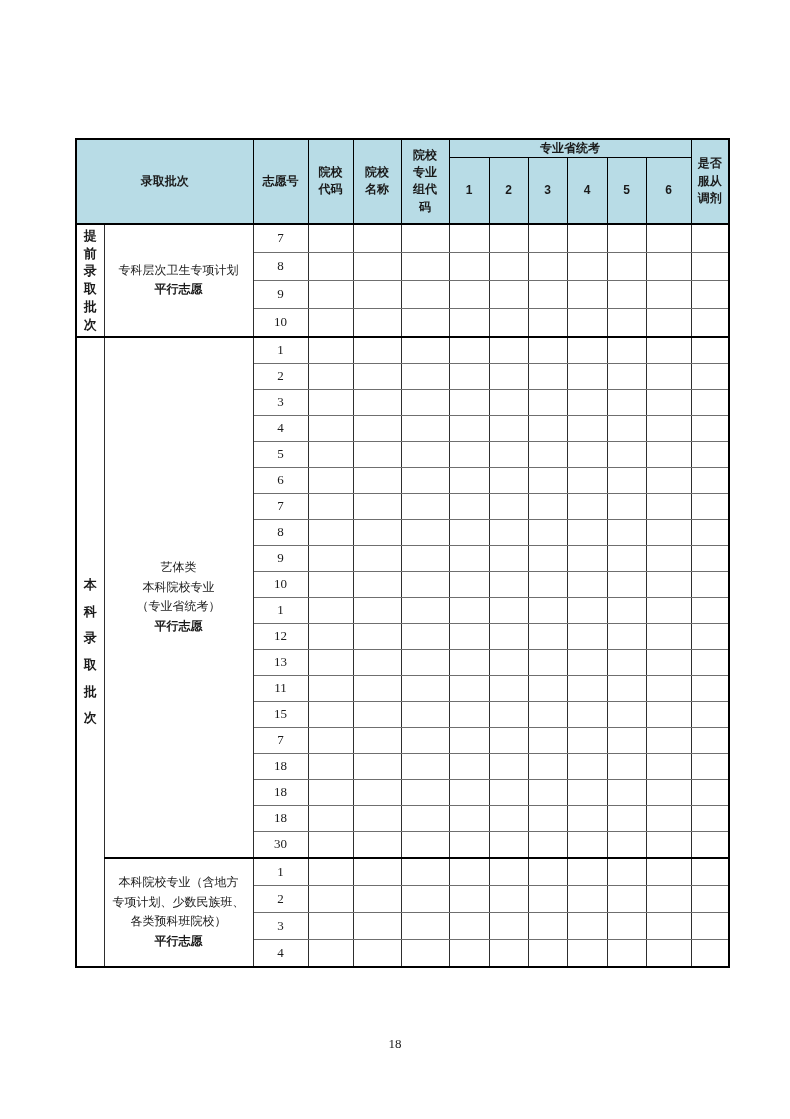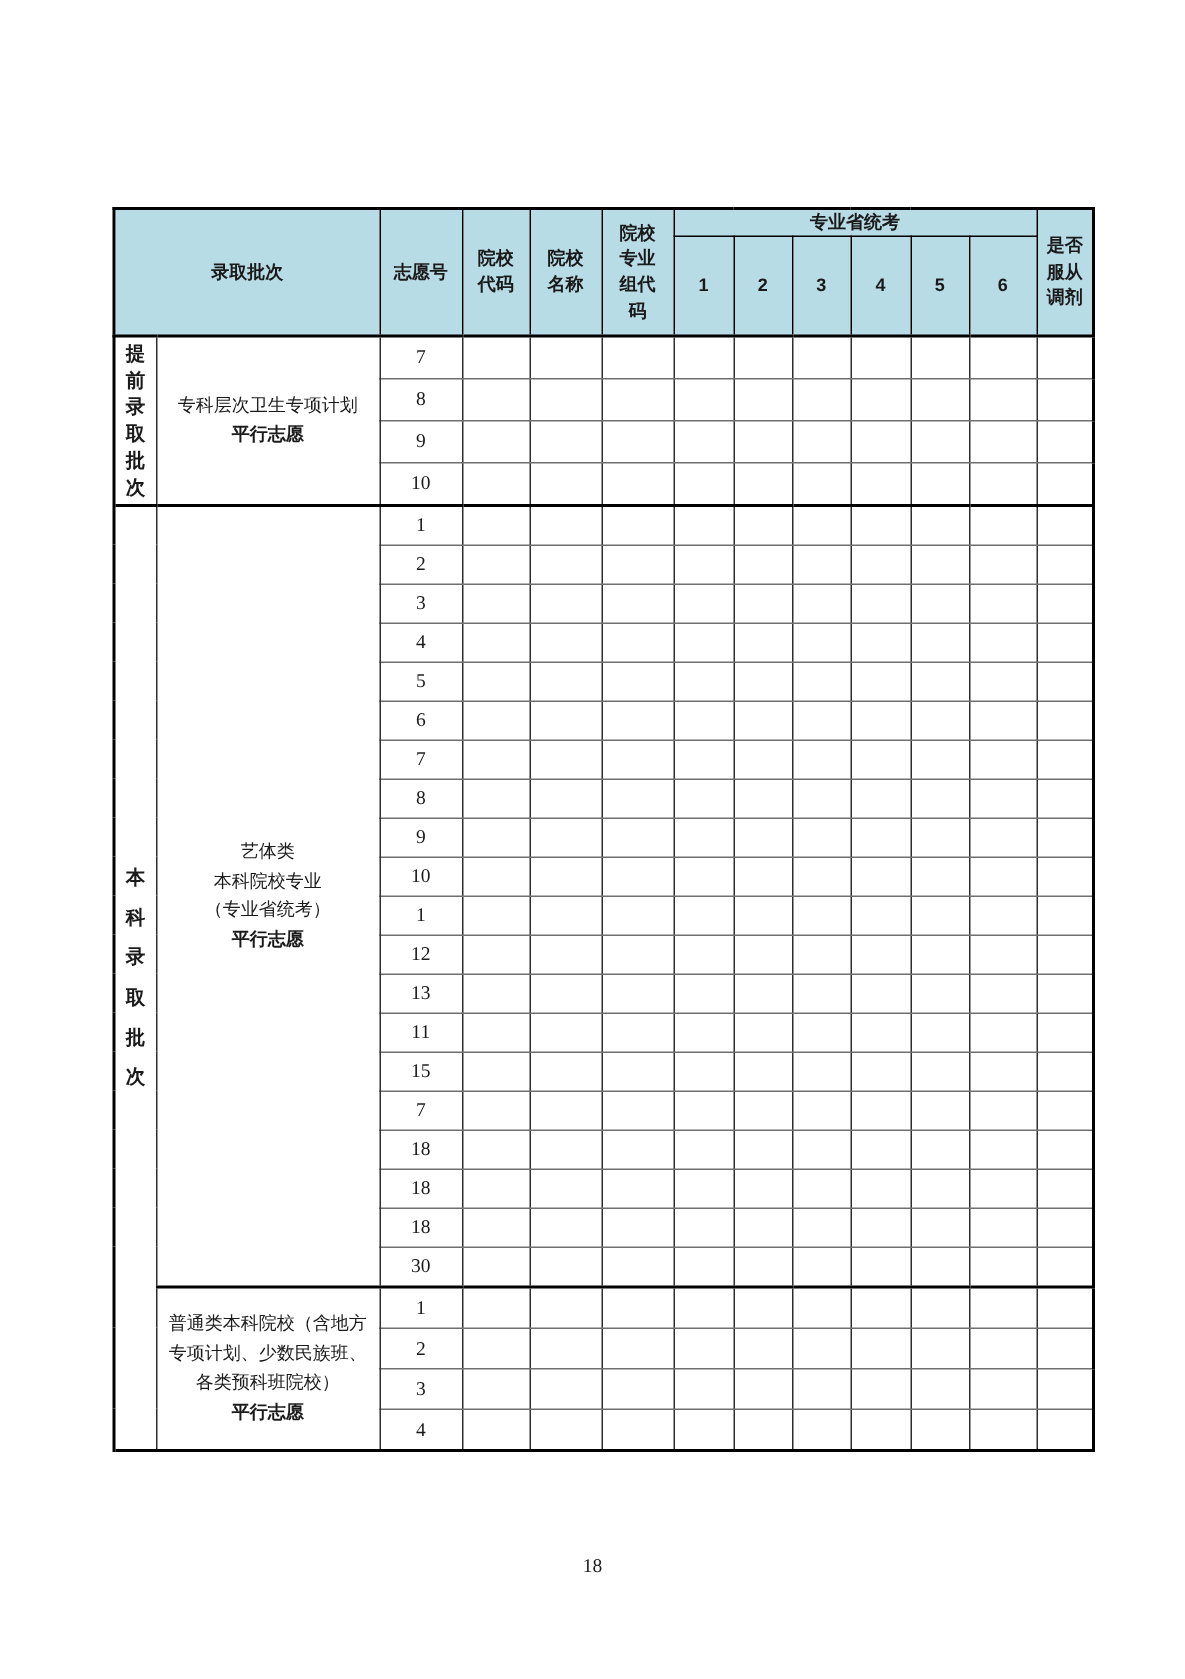--- a/index.html
+++ b/index.html
@@ -470,21 +470,21 @@
           <td></td>
           <td></td>
           <td></td>
           <td></td>
           <td></td>
           <td></td>
           <td class="obey-cell"></td>
         </tr>
         <tr class="sec-1 grp-1 group-start">
           <td rowspan="4" class="desc-cell">
-            <div class="desc">普通类本科院校（含地方
+            <div class="desc">本科院校专业（含地方
 专项计划、少数民族班、
 各类预科班院校）</div>
             <div class="parallel">平行志愿</div>
           </td>
           <td class="wish-no">1</td>
           <td></td>
           <td></td>
           <td></td>
           <td></td>
           <td></td>

